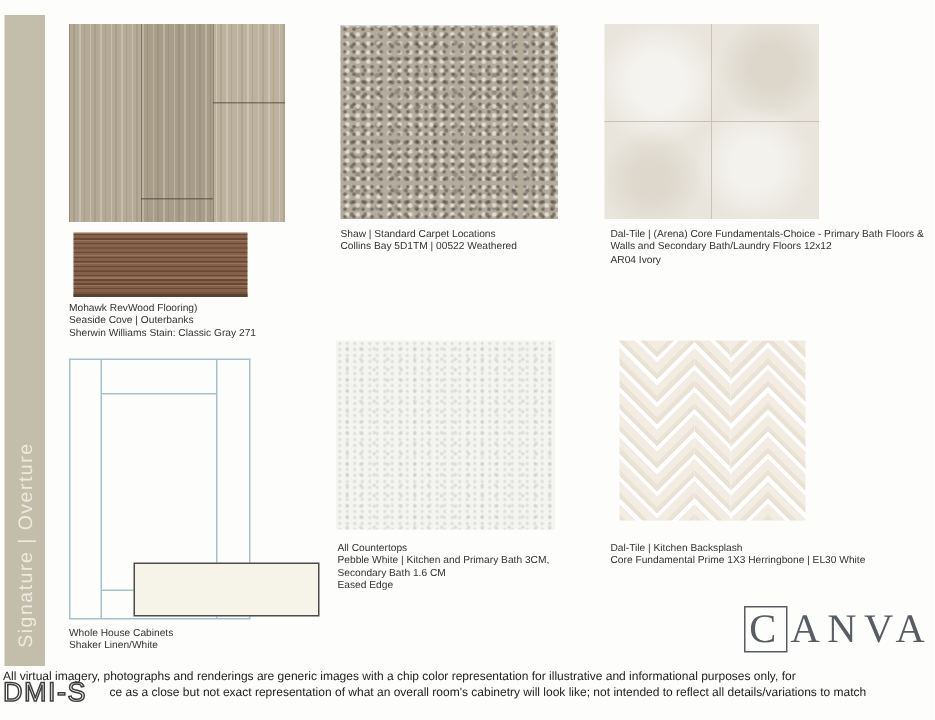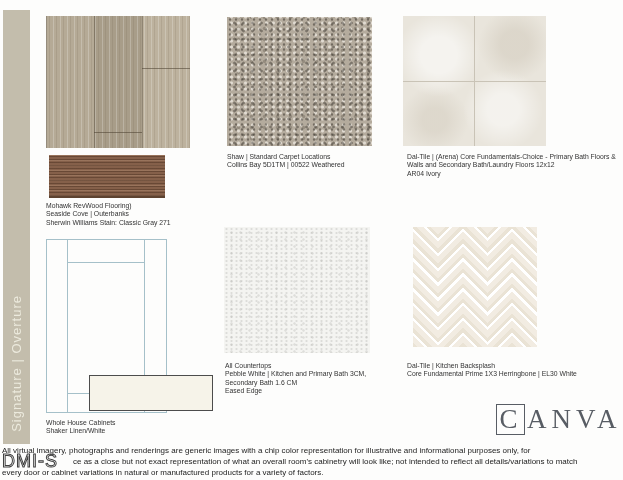--- a/index.html
+++ b/index.html
@@ -209,16 +209,15 @@
         <span>C</span>
       </span>
       <span class="canvas-rest">ANVAS</span>
   </div>
 
   <div class="watermark">DMI-S</div>
 
   <div class="disclaimer">
     <div class="l1">All virtual imagery, photographs and renderings are generic images with a chip color representation for illustrative and informational purposes only, for</div>
     <div class="l2">ce as a close but not exact representation of what an overall room's cabinetry will look like; not intended to reflect all details/variations to match</div>
-    <div class="l3">every door or cabinet variations in natural or manufactured products for a variety of factors.</div>
   </div>
 
 </div>
 
 </body></html>

